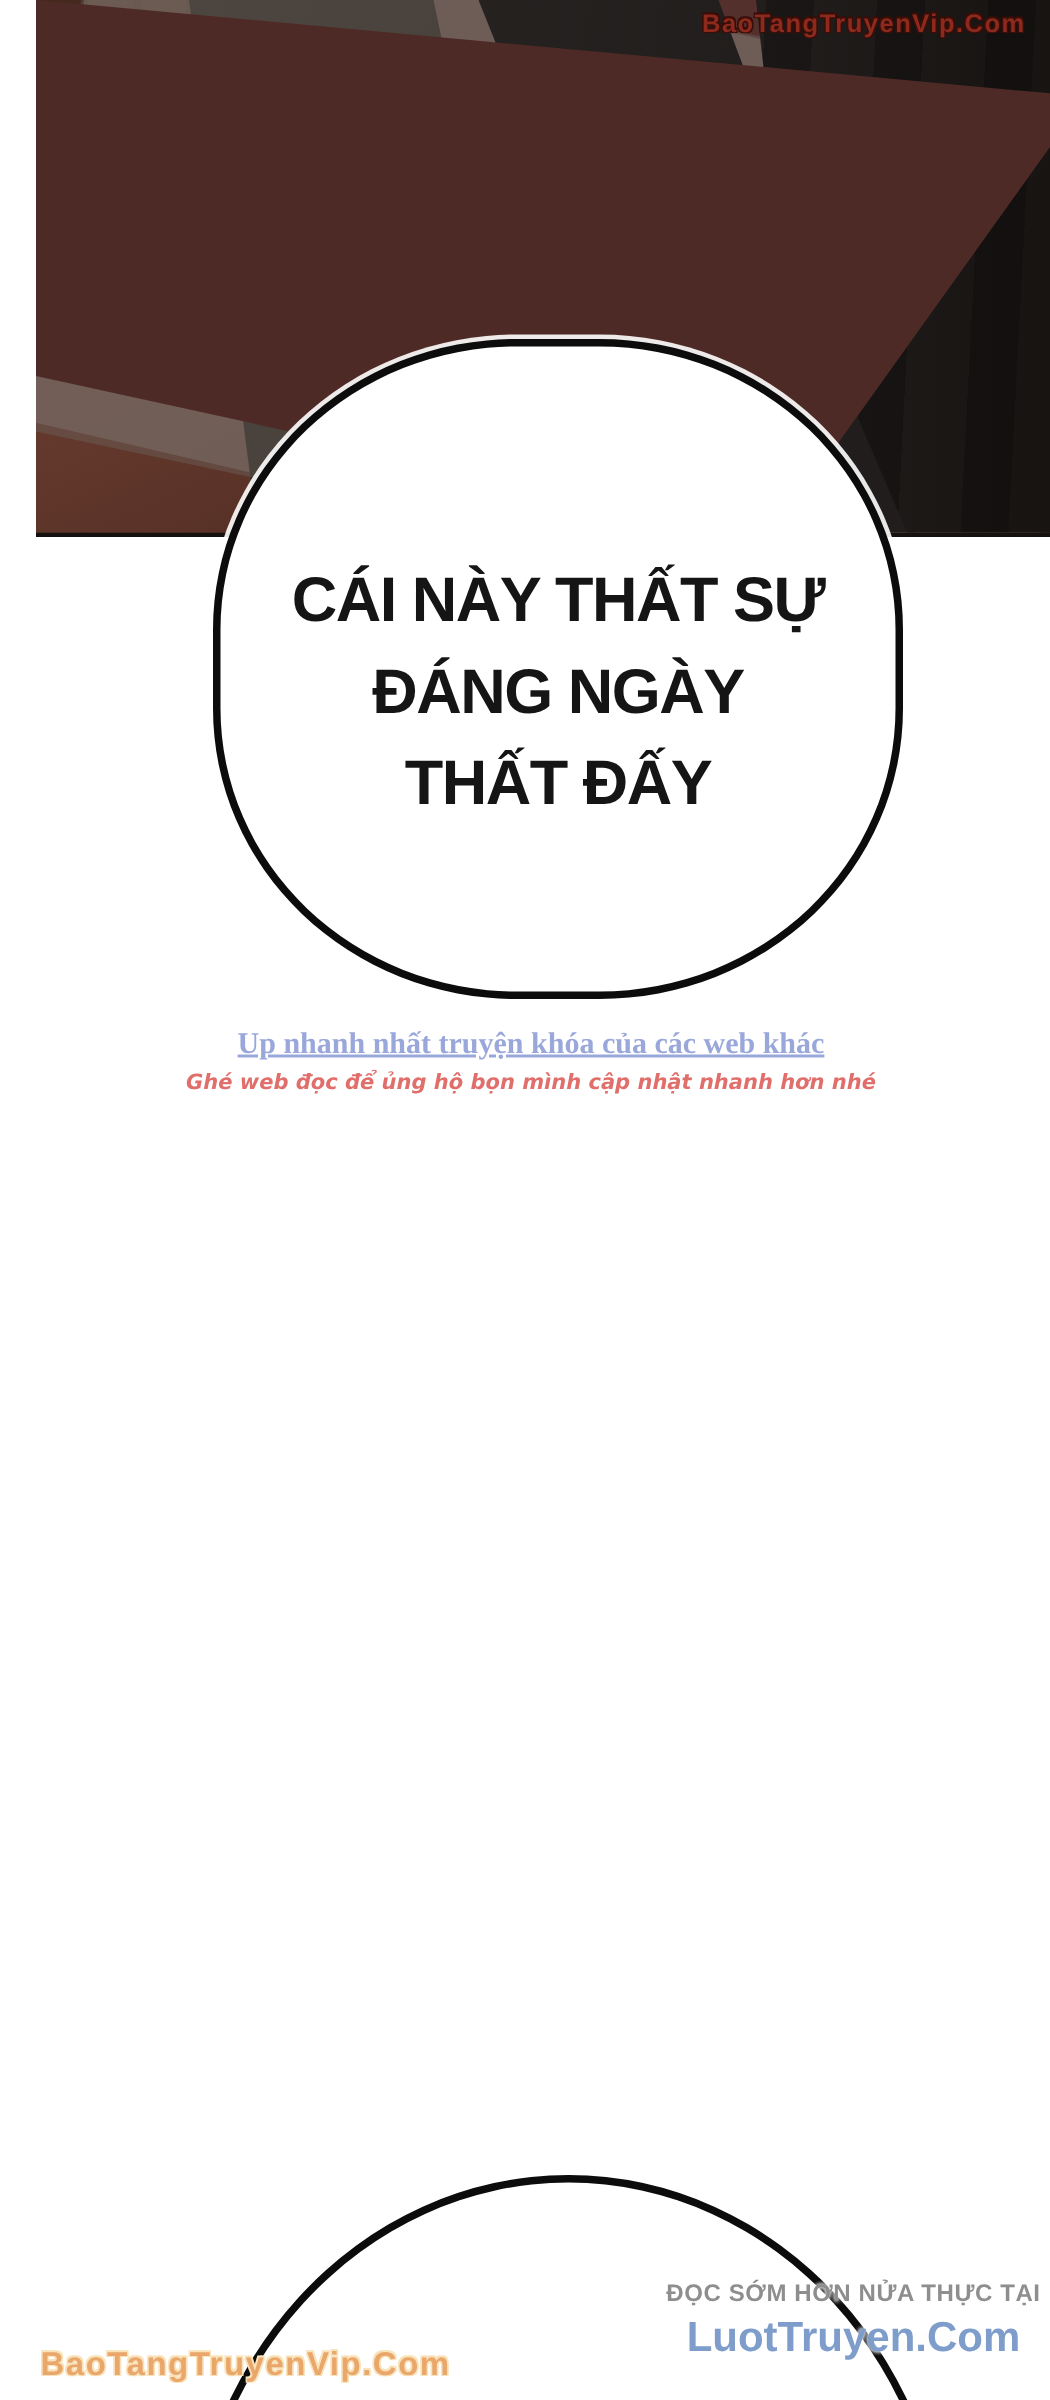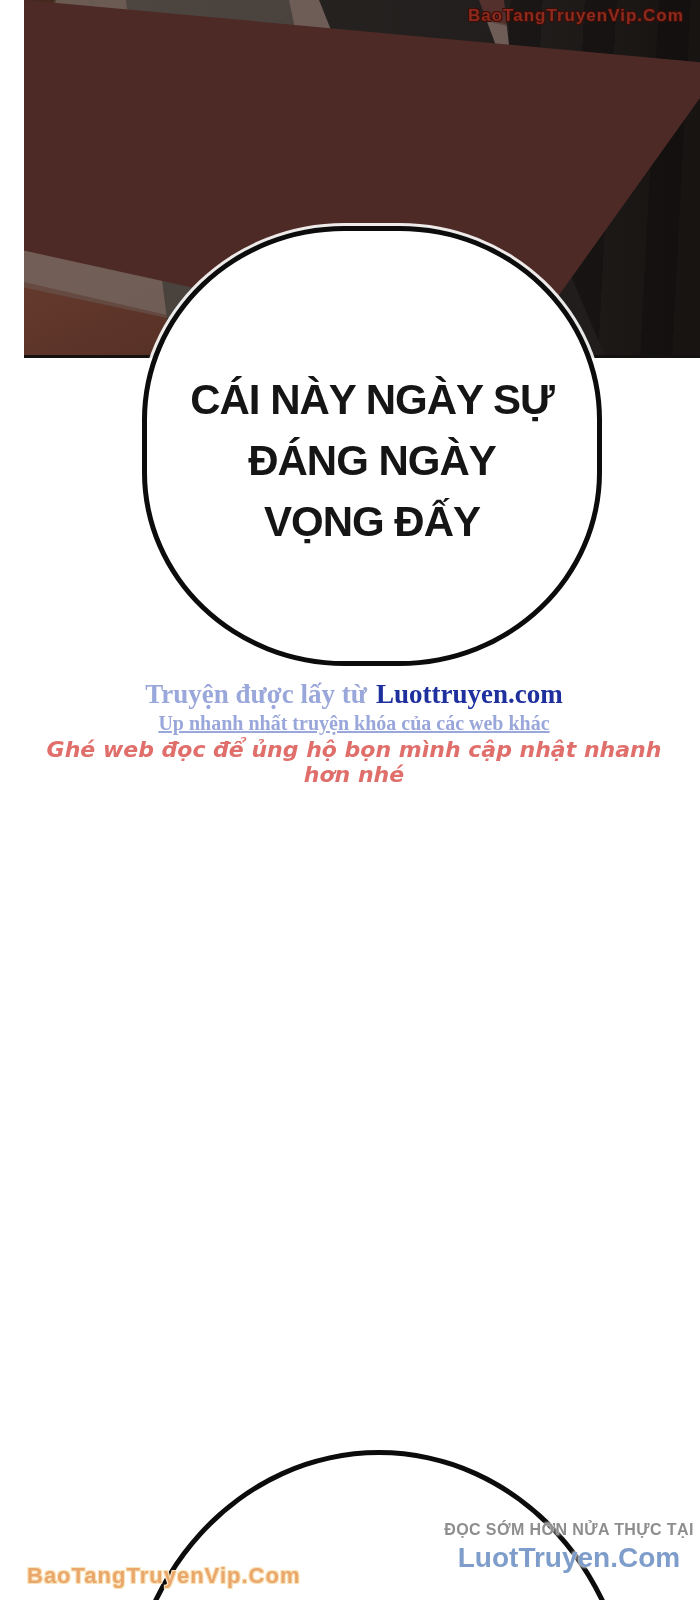--- a/index.html
+++ b/index.html
@@ -94,21 +94,21 @@
     font-family:"Liberation Serif",serif;font-weight:700;font-size:27px;line-height:27px;
     color:var(--credit-periwinkle,#9aa7da);
   }
   .credits .c1 .site{color:var(--credit-blue,#1e2f9e);margin-left:9px;}
   .credits .c2{
     font-family:"Liberation Serif",serif;font-weight:700;font-size:20px;line-height:26px;
     color:var(--credit-periwinkle,#9aa7da);text-decoration:underline;margin-top:2px;
   }
   .credits .c3{
     font-family:"DejaVu Sans",sans-serif;font-style:italic;font-weight:600;
-    font-size:22px;line-height:25px;color:var(--credit-salmon,#e06f6b);margin-top:1px;
+    font-size:14px;line-height:25px;color:var(--credit-salmon,#e06f6b);margin-top:1px;
   }
   
   .bottom-note{
     position:absolute;left:400px;top:1521px;width:290px;text-align:center;z-index:5;
     text-shadow:0 0 3px #ffffff,0 0 3px #ffffff;
   }
   .bottom-note .n1{
     font-size:16px;font-weight:700;letter-spacing:.4px;color:var(--note-gray,#8e8e8e);
   }
   .bottom-note .n2{
@@ -130,30 +130,27 @@
     <div class="layer art-streak2"></div>
     <div class="layer art-figure-b"></div>
     <div class="layer art-right"></div>
     <div class="layer art-sliver"></div>
   </div>
 
   <div class="wm-top">BaoTangTruyenVip.Com</div>
 
   <div class="bubble bubble-main">
     <div class="txt">
-      <div>CÁI NÀY NGÀY SỰ</div>
+      <div>CÁI NÀY THẤT SỰ</div>
       <div>ĐÁNG NGÀY</div>
-      <div>VỌNG ĐẤY</div>
+      <div>THẤT ĐẤY</div>
     </div>
   </div>
 
   <div class="credits">
-    <div class="c1">
-      <span>Truyện được lấy từ</span><span class="site">Luottruyen.com</span>
-    </div>
     <div class="c2">Up nhanh nhất truyện khóa của các web khác</div>
     <div class="c3">Ghé web đọc để ủng hộ bọn mình cập nhật nhanh hơn nhé</div>
   </div>
 
   <div class="bubble bubble-partial"></div>
 
   <div class="bottom-note">
     <div class="n1">ĐỌC SỚM HƠN NỬA THỰC TẠI</div>
     <div class="n2">LuotTruyen.Com</div>
   </div>

